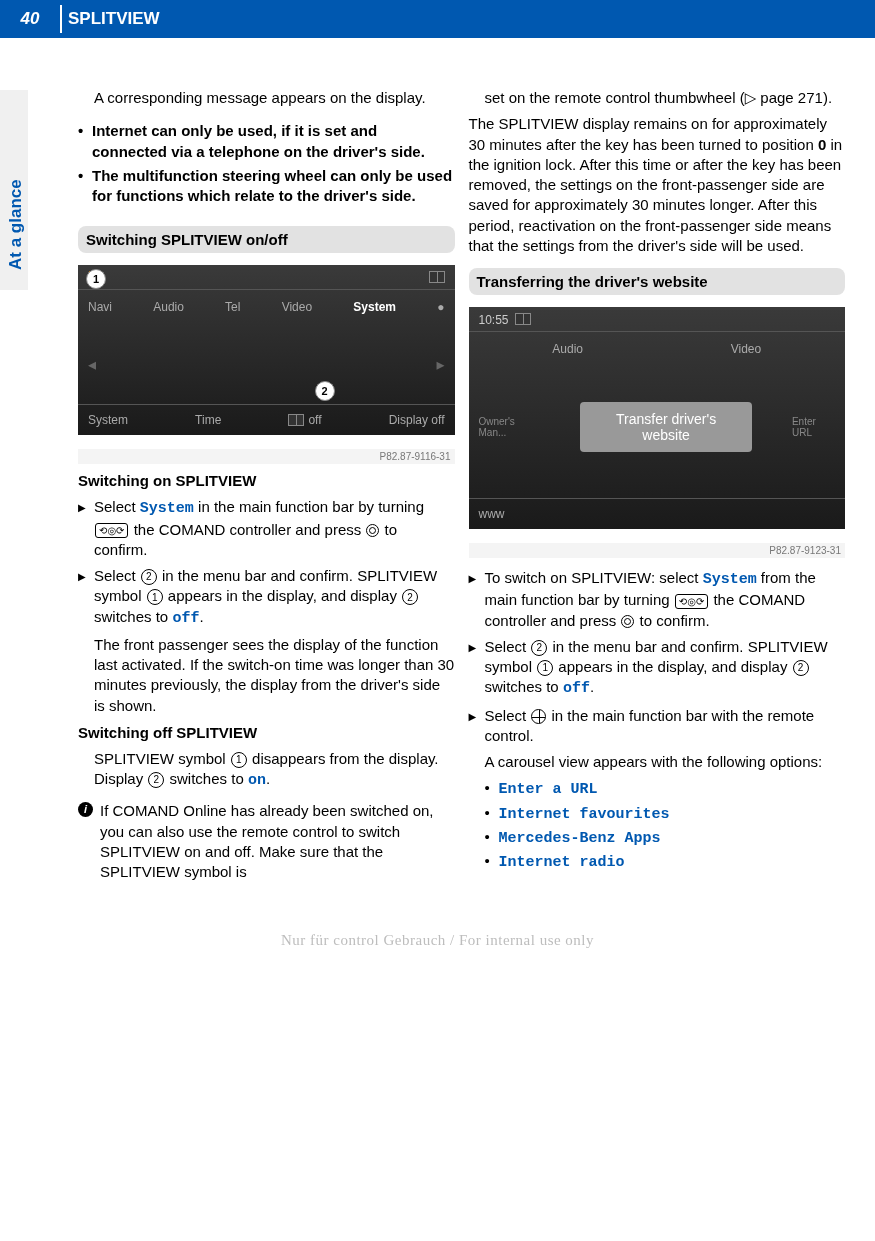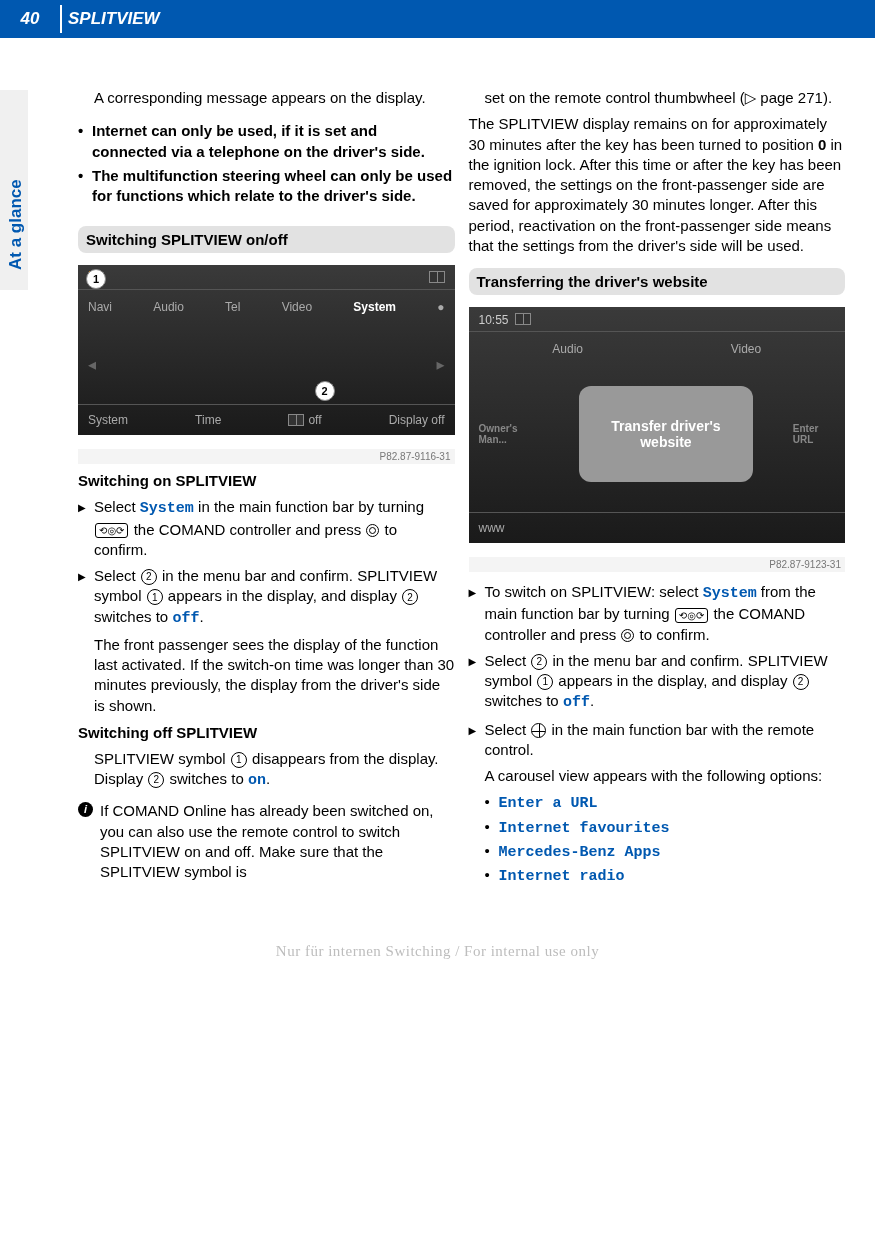--- a/index.html
+++ b/index.html
@@ -27,21 +27,20 @@
   }
   .vdiv {
     width: 2px;
     height: 28px;
     background: #fff;
     margin: 0 6px 0 0;
   }
   .chapter-title {
     font-weight: bold;
     font-size: 17px;
-    font-style: italic;
   }
   .side-tab {
     position: absolute;
     left: 0;
     top: 90px;
     width: 28px;
     height: 200px;
     background: #f0f0f0;
   }
   .side-tab-text {
@@ -134,24 +133,24 @@
     display: flex;
     align-items: center;
     justify-content: center;
     font-size: 11px;
     font-weight: bold;
     border: 1px solid #888;
   }
   .transfer-box {
     background: #999;
     color: #fff;
-    padding: 32px 16px;
+    padding: 9px 16px;
     text-align: center;
-    border-radius: 12px;
-    margin: 0 40px;
+    border-radius: 4px;
+    margin: 16px 40px;
     font-size: 14px;
   }
   .subhead { font-weight: bold; margin: 8px 0 8px 0; }
   .step { position: relative; padding-left: 16px; margin-bottom: 6px; line-height:1.35;}
   .step:before { content: "▶"; position: absolute; left: 0; font-size: 10px; top: 4px; }
   .note { position: relative; padding-left: 22px; margin-top: 10px; line-height:1.35;}
   .note:before {
     content: "i";
     position: absolute;
     left: 0;
@@ -327,21 +326,21 @@
 
     <div class="screenshot">
       <div class="screenshot-top" style="justify-content:flex-start;gap:6px;">
         <span>10:55</span>
         <span class="sv-icon"></span>
       </div>
       <div class="screenshot-nav" style="justify-content:space-around;">
         <span>Audio</span>
         <span>Video</span>
       </div>
-      <div style="display:flex;align-items:center;justify-content:space-between;padding:20px 10px 30px 10px;font-weight:bold;">
+      <div style="display:flex;align-items:center;justify-content:space-between;padding:20px 10px 30px 10px;">
         <span class="ss-owner">Owner's Man...</span>
         <div class="transfer-box">Transfer driver's website</div>
         <span class="ss-owner">Enter URL</span>
       </div>
       <div class="screenshot-bot" style="justify-content:flex-start;">
         <span>www</span>
       </div>
     </div>
     <div class="screenshot-id">P82.87-9123-31</div>
 
@@ -360,13 +359,13 @@
     <p class="body-indent">A carousel view appears with the following options:</p>
     <ul class="carousel-list body-indent">
       <li><span class="cmd">Enter a URL</span></li>
       <li><span class="cmd">Internet favourites</span></li>
       <li><span class="cmd">Mercedes-Benz Apps</span></li>
       <li><span class="cmd">Internet radio</span></li>
     </ul>
   </div>
 </div>
 
-<div class="footer-note">Nur für internen Switching / For internal use only</div>
+<div class="footer-note">Nur für control Gebrauch / For internal use only</div>
 
 </body></html>

